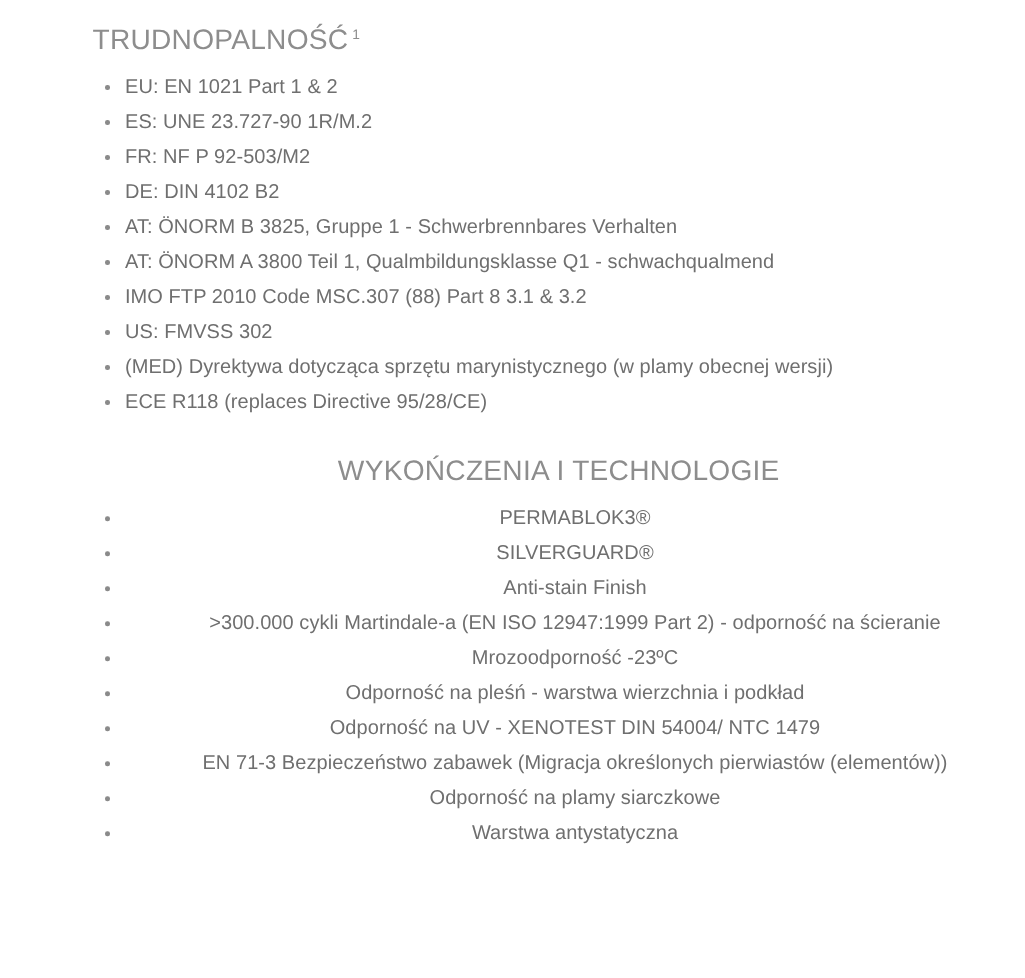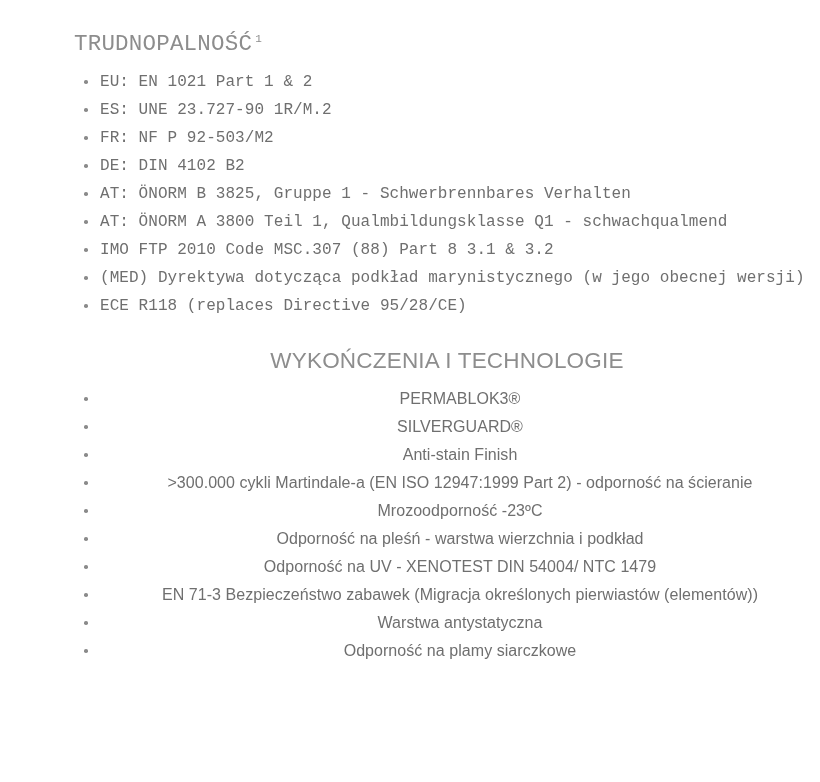--- a/index.html
+++ b/index.html
@@ -18,22 +18,21 @@
     width: 820px;
     height: 782px;
     background: #ffffff;
     box-sizing: border-box;
     padding: 0;
   }
   .section {
     padding-left: 74px;
   }
   .section-flammability {
-    padding-top: 29px;
-    font-family: Liberation Mono, monospace;
+    padding-top: 17px;
   }
   .section-finishes {
     padding-top: 26px;
     text-align: center;
   }
   h2.heading {
     margin: 0;
     font-weight: 400;
     font-size: 22.5px;
     letter-spacing: 0.2px;
@@ -88,36 +87,37 @@
       <span>TRUDNOPALNOŚĆ</span><span class="sup">1</span>
     </h2>
     <ul class="bullets">
       <li><span class="dot"></span><span class="txt">EU: EN 1021 Part 1 &amp; 2</span></li>
       <li><span class="dot"></span><span class="txt">ES: UNE 23.727-90 1R/M.2</span></li>
       <li><span class="dot"></span><span class="txt">FR: NF P 92-503/M2</span></li>
       <li><span class="dot"></span><span class="txt">DE: DIN 4102 B2</span></li>
       <li><span class="dot"></span><span class="txt">AT: ÖNORM B 3825, Gruppe 1 - Schwerbrennbares Verhalten</span></li>
       <li><span class="dot"></span><span class="txt">AT: ÖNORM A 3800 Teil 1, Qualmbildungsklasse Q1 - schwachqualmend</span></li>
       <li><span class="dot"></span><span class="txt">IMO FTP 2010 Code MSC.307 (88) Part 8 3.1 &amp; 3.2</span></li>
-      <li><span class="dot"></span><span class="txt">(MED) Dyrektywa dotycząca podkład marynistycznego (w jego obecnej wersji)</span></li>
+      <li><span class="dot"></span><span class="txt">US: FMVSS 302</span></li>
+      <li><span class="dot"></span><span class="txt">(MED) Dyrektywa dotycząca sprzętu marynistycznego (w plamy obecnej wersji)</span></li>
       <li><span class="dot"></span><span class="txt">ECE R118 (replaces Directive 95/28/CE)</span></li>
     </ul>
   </div>
 
   <div class="section section-finishes">
     <h2 class="heading">
       <span>WYKOŃCZENIA I TECHNOLOGIE</span>
     </h2>
     <ul class="bullets">
       <li><span class="dot"></span><span class="txt">PERMABLOK3®</span></li>
       <li><span class="dot"></span><span class="txt">SILVERGUARD®</span></li>
       <li><span class="dot"></span><span class="txt">Anti-stain Finish</span></li>
       <li><span class="dot"></span><span class="txt">&gt;300.000 cykli Martindale-a (EN ISO 12947:1999 Part 2) - odporność na ścieranie</span></li>
       <li><span class="dot"></span><span class="txt">Mrozoodporność -23ºC</span></li>
       <li><span class="dot"></span><span class="txt">Odporność na pleśń - warstwa wierzchnia i podkład</span></li>
       <li><span class="dot"></span><span class="txt">Odporność na UV - XENOTEST DIN 54004/ NTC 1479</span></li>
       <li><span class="dot"></span><span class="txt">EN 71-3 Bezpieczeństwo zabawek (Migracja określonych pierwiastów (elementów))</span></li>
+      <li><span class="dot"></span><span class="txt">Odporność na plamy siarczkowe</span></li>
       <li><span class="dot"></span><span class="txt">Warstwa antystatyczna</span></li>
-      <li><span class="dot"></span><span class="txt">Odporność na plamy siarczkowe</span></li>
     </ul>
   </div>
 
 </div>
 
 </body></html>

